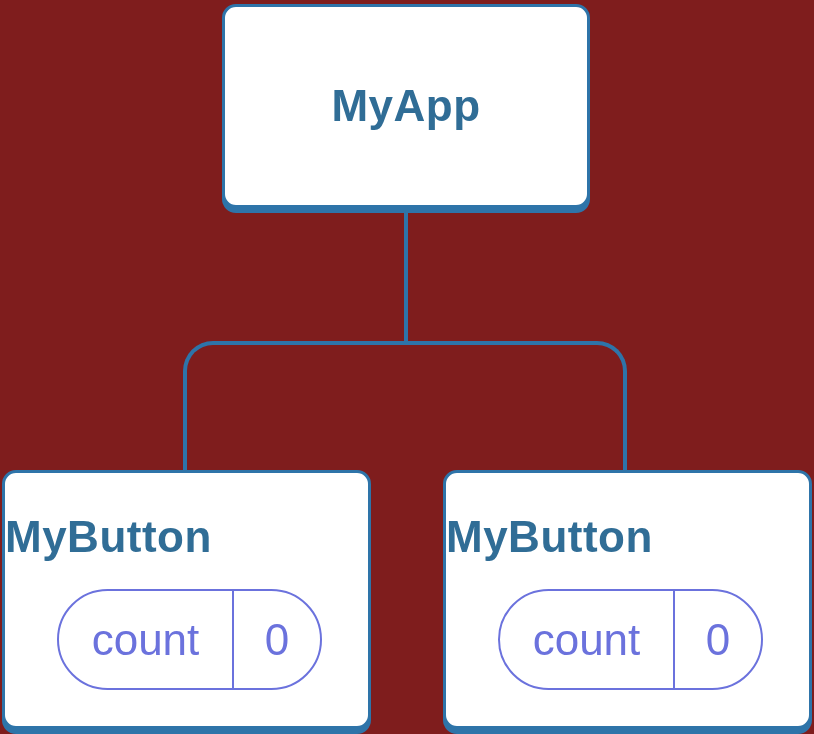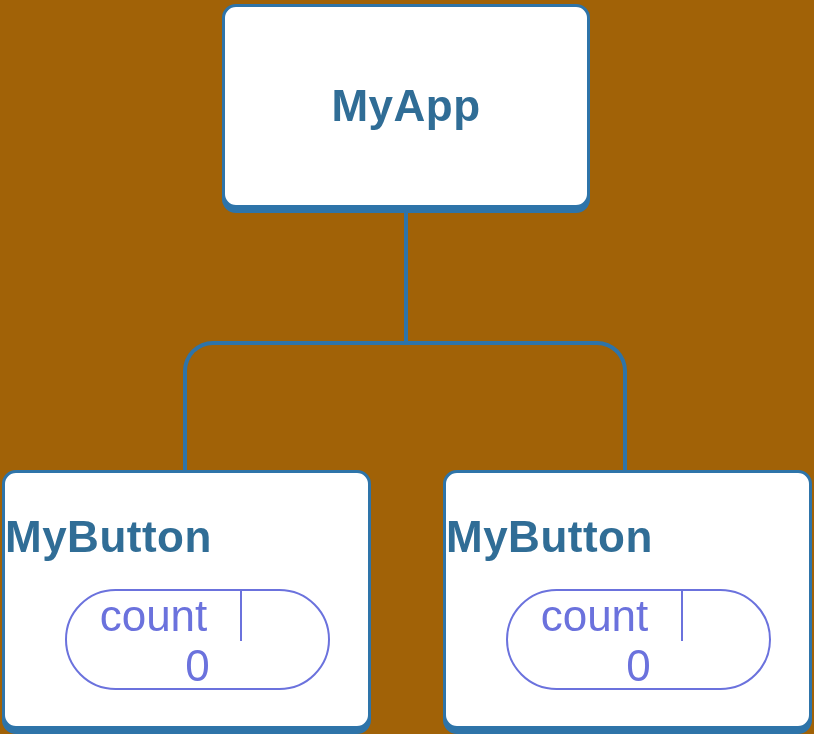--- a/index.html
+++ b/index.html
@@ -4,21 +4,21 @@
 <style>
   html, body {
     margin: 0;
     padding: 0;
     background: #4d6973;
   }
   .stage {
     position: relative;
     width: 814px;
     height: 734px;
-    background: #a16207;
+    background: #7f1d1d;
     overflow: hidden;
     font-family: "Liberation Sans", sans-serif;
   }
 
   
   .node {
     position: absolute;
     background: #ffffff;
     border: 3px solid #2e74a9;
     border-radius: 14px;
@@ -68,31 +68,30 @@
     box-sizing: border-box;
     border-top: 4px solid #2e74a9;
     border-left: 4px solid #2e74a9;
     border-right: 4px solid #2e74a9;
     border-radius: 30px 30px 0 0;
   }
 
   
   .pill {
     position: absolute;
-    left: 60px; top: 116px;
+    left: 52px; top: 116px;
     width: 265px; height: 101px;
     box-sizing: border-box;
     border: 2px solid #6b72dd;
     border-radius: 999px;
     display: flex;
     background: #ffffff;
     color: #6b72dd;
     font-size: 44px;
     overflow: hidden;
-    flex-direction: column;
   }
   .pill-key {
     width: 175px;
     box-sizing: border-box;
     border-right: 2px solid #6b72dd;
     display: flex;
     align-items: center;
     justify-content: center;
   }
   .pill-value {

